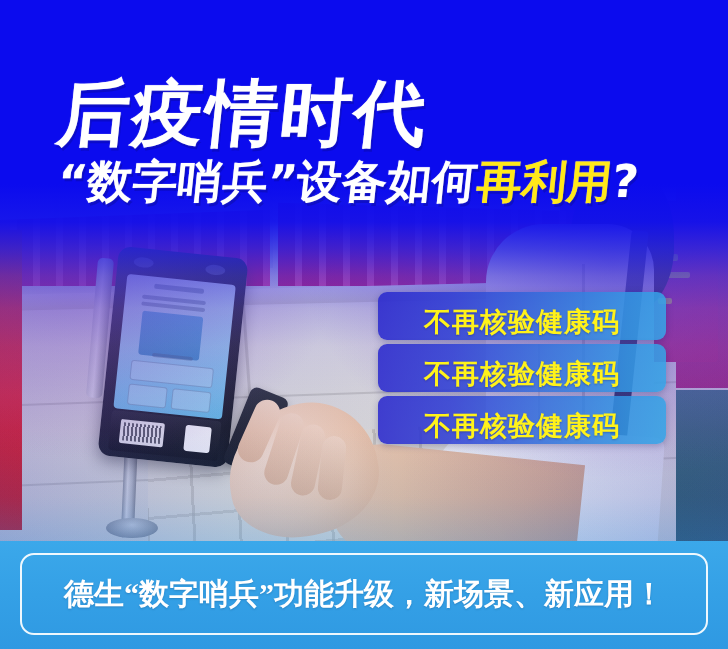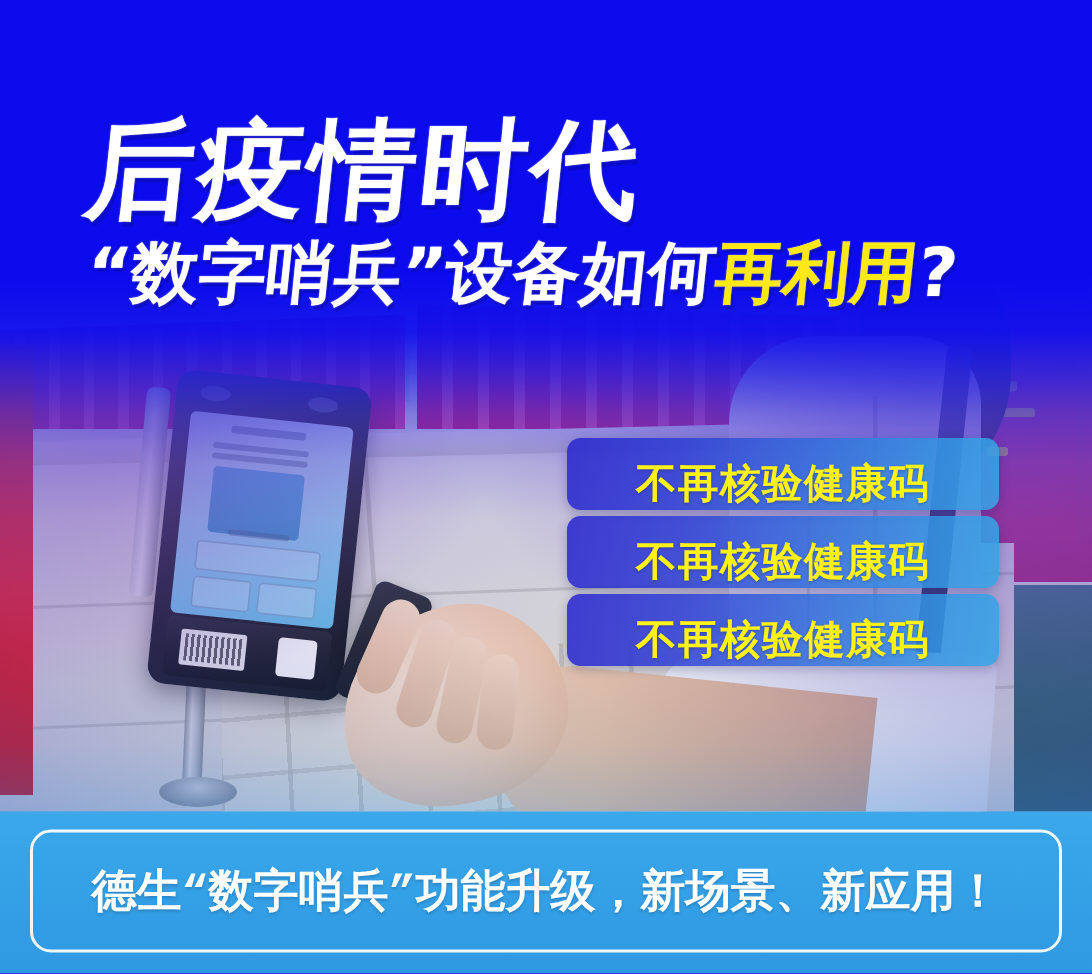--- a/index.html
+++ b/index.html
@@ -366,21 +366,21 @@
     position:absolute; left:20px; top:12px; right:20px; bottom:14px;
     border:2px solid rgba(255,255,255,.92);
     border-radius:14px;
     display:flex; align-items:center; justify-content:center;
   }
   .banner-text {
     font-size:30px;
     font-weight:bold;
     color:#ffffff;
     letter-spacing:0px;
-    font-family:Liberation Mono, monospace;
+    font-family:Liberation Serif, serif;
     white-space:nowrap;
     text-shadow:0 1px 2px rgba(20,70,120,.30);
   }
 </style>
 </head>
 <body>
 
 <div id="poster">
 
   <div class="photo-stage">

